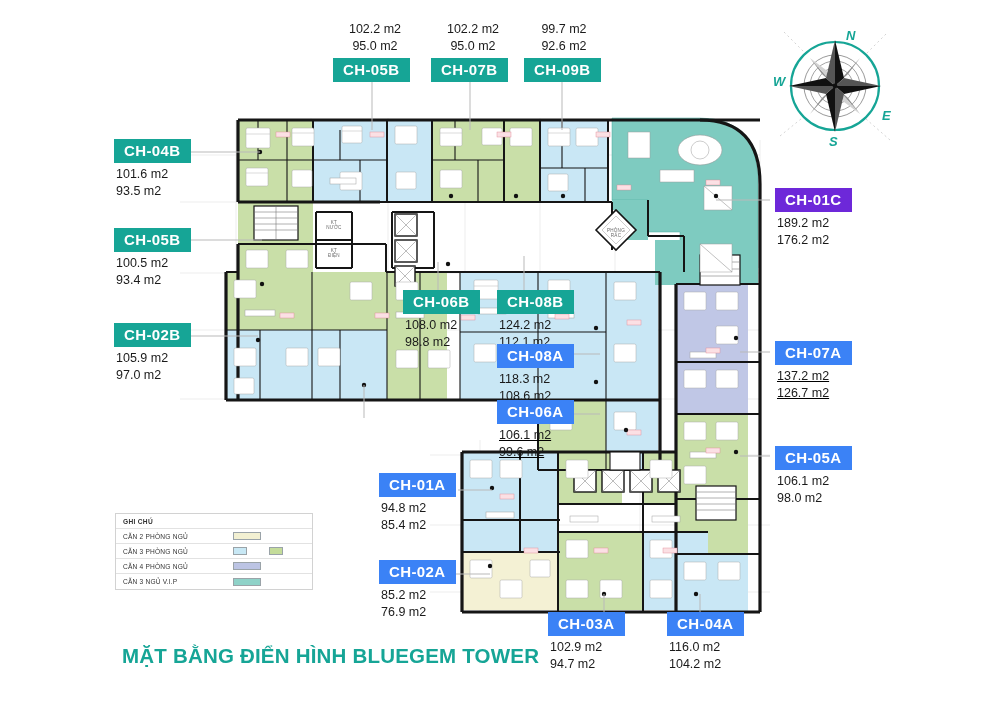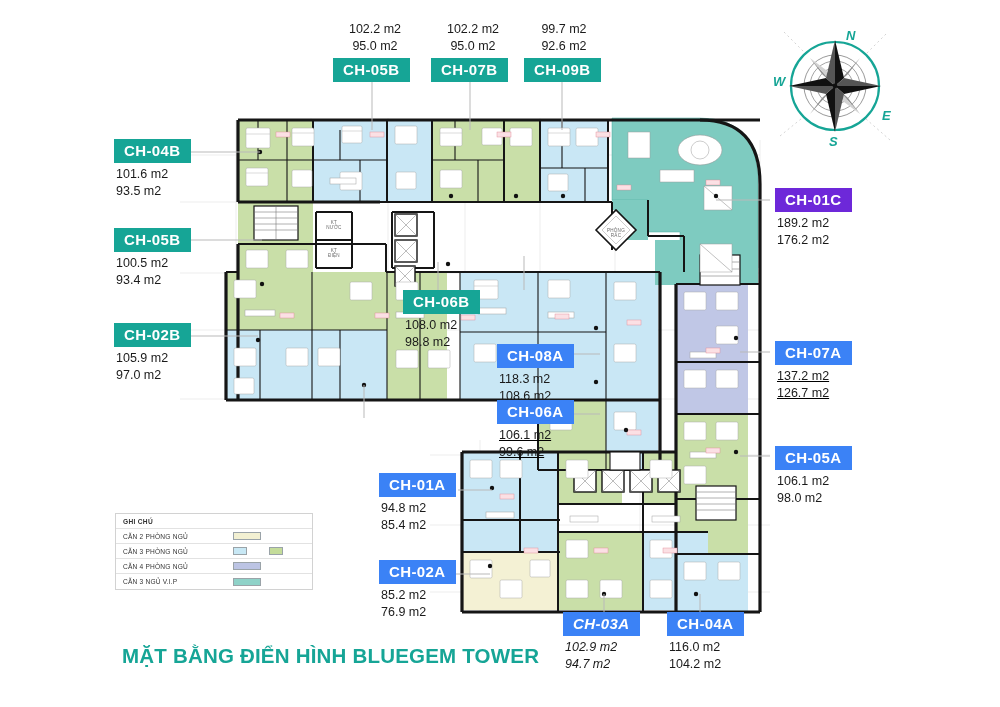--- a/index.html
+++ b/index.html
@@ -588,20 +588,27 @@
   </div>
 
   <div class="callout" style="left:403px; top:290px;">
     <div class="tag teal">CH-06B</div>
     <div class="areas pad-l">
       <div>108.0 m2</div>
       <div>98.8 m2</div>
     </div>
   </div>
 
+  <div class="callout" style="left:497px; top:290px;">
+    <div class="tag teal">CH-08B</div>
+    <div class="areas pad-l">
+      <div>124.2 m2</div>
+      <div>112.1 m2</div>
+    </div>
+  </div>
 
   <div class="callout" style="left:497px; top:344px;">
     <div class="tag navy">CH-08A</div>
     <div class="areas pad-l">
       <div>118.3 m2</div>
       <div>108.6 m2</div>
     </div>
   </div>
 
   <div class="callout" style="left:497px; top:400px;text-decoration:underline;">
@@ -622,21 +629,21 @@
   </div>
 
   <div class="callout" style="left:379px; top:560px;">
     <div class="tag navy">CH-02A</div>
     <div class="areas pad-l">
       <div>85.2 m2</div>
       <div>76.9 m2</div>
     </div>
   </div>
 
-  <div class="callout" style="left:563px; top:612px;font-style:italic;">
+  <div class="callout" style="left:548px; top:612px;">
     <div class="tag navy">CH-03A</div>
     <div class="areas pad-l">
       <div>102.9 m2</div>
       <div>94.7 m2</div>
     </div>
   </div>
 
   <div class="callout" style="left:667px; top:612px;">
     <div class="tag navy">CH-04A</div>
     <div class="areas pad-l">

